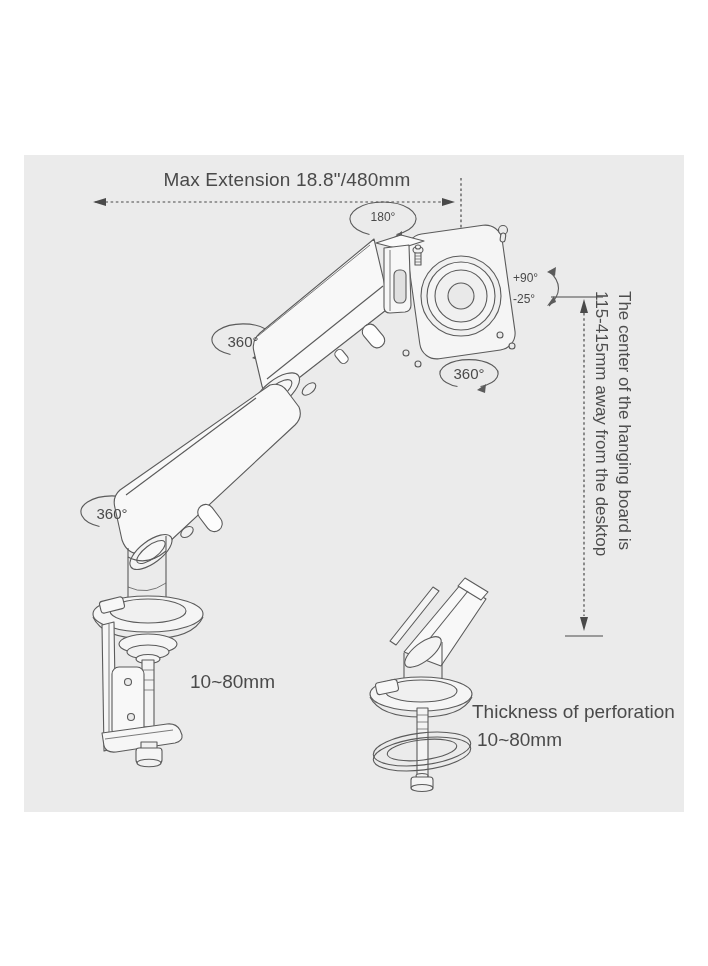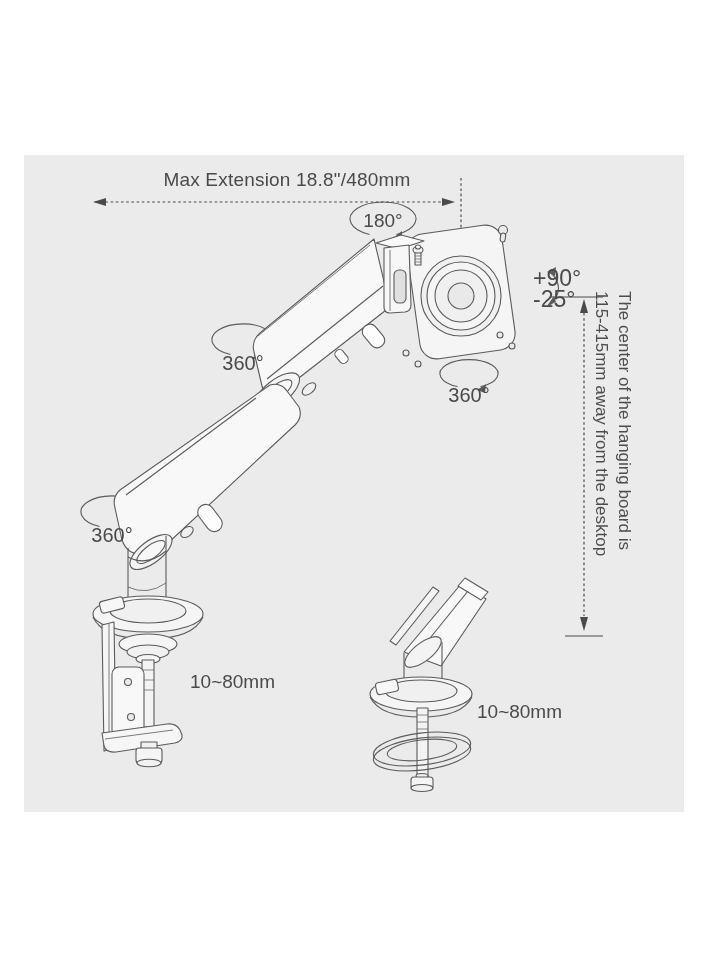--- a/index.html
+++ b/index.html
@@ -7,23 +7,23 @@
     width:708px;height:966px;position:relative;background:#ffffff;
     font-family:"Liberation Sans", sans-serif;color:#4a4a4a;overflow:hidden;
   }
   .panel{
     position:absolute;left:24px;top:155px;width:660px;height:657px;
     background:#ebebeb;
   }
   .panel svg{position:absolute;left:0;top:0;}
   .lbl{position:absolute;white-space:nowrap;color:#4a4a4a;}
   .title{font-size:19px;transform:translateX(-50%);letter-spacing:.2px;}
-  .deg{font-size:19px;transform:translateX(-50%);}
-  .deg-sm{font-size:20px;transform:translateX(-50%);margin-top:19px;}
-  .tilt{font-size:23px;line-height:21px;margin-left:20px;}
+  .deg{font-size:12px;transform:translateX(-50%);}
+  .deg-sm{font-size:15px;transform:translateX(-50%);}
+  .tilt{font-size:12px;line-height:21px;}
   .caption{font-size:19px;line-height:28px;}
   .vnote{
     position:absolute;width:340px;font-size:17px;line-height:23px;
     transform:translate(-50%,-50%) rotate(90deg);color:#4d4d4d;white-space:nowrap;
   }
 </style>
 </head>
 <body>
 
 <div class="panel">
@@ -188,16 +188,17 @@
   <div class="vnote" style="left:589px;top:306px;">
     <div>The center of the hanging board is</div>
     <div>115-415mm away from the desktop</div>
   </div>
 
   <div class="lbl caption" style="left:166px;top:513px;">
     <div>10~80mm</div>
   </div>
 
   <div class="lbl caption" style="left:448px;top:543px;">
+    <div>Thickness of perforation</div>
     <div style="padding-left:5px;">10~80mm</div>
   </div>
 
 </div>
 
 </body></html>

